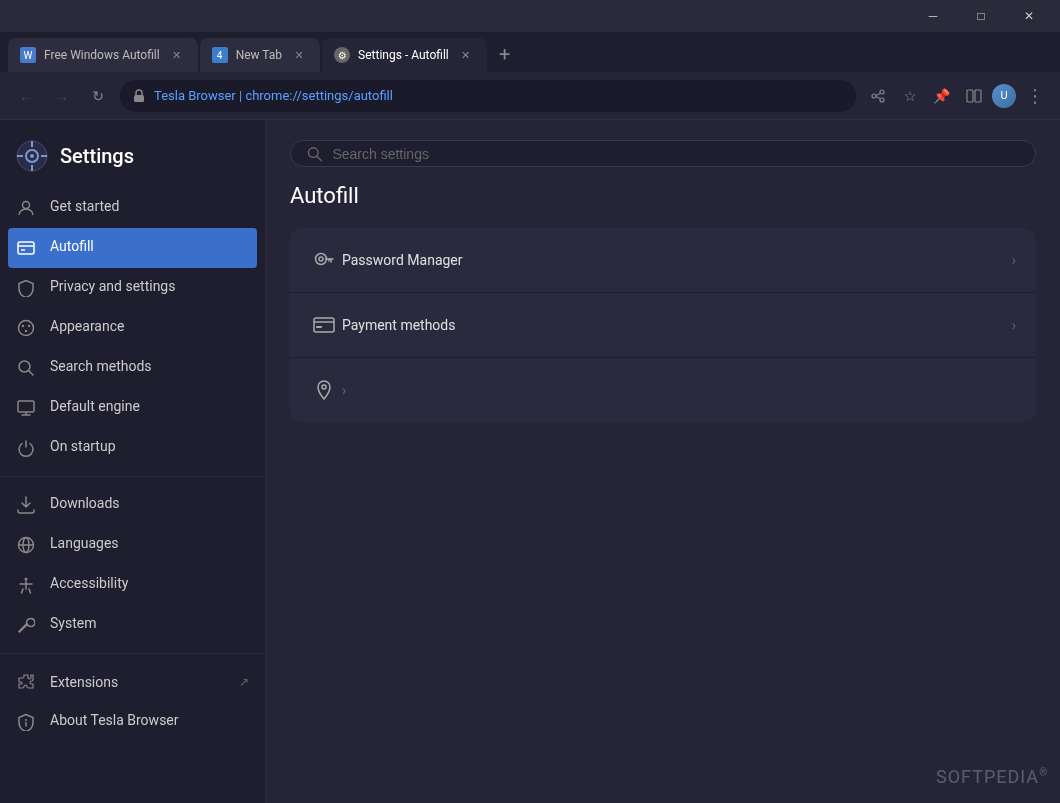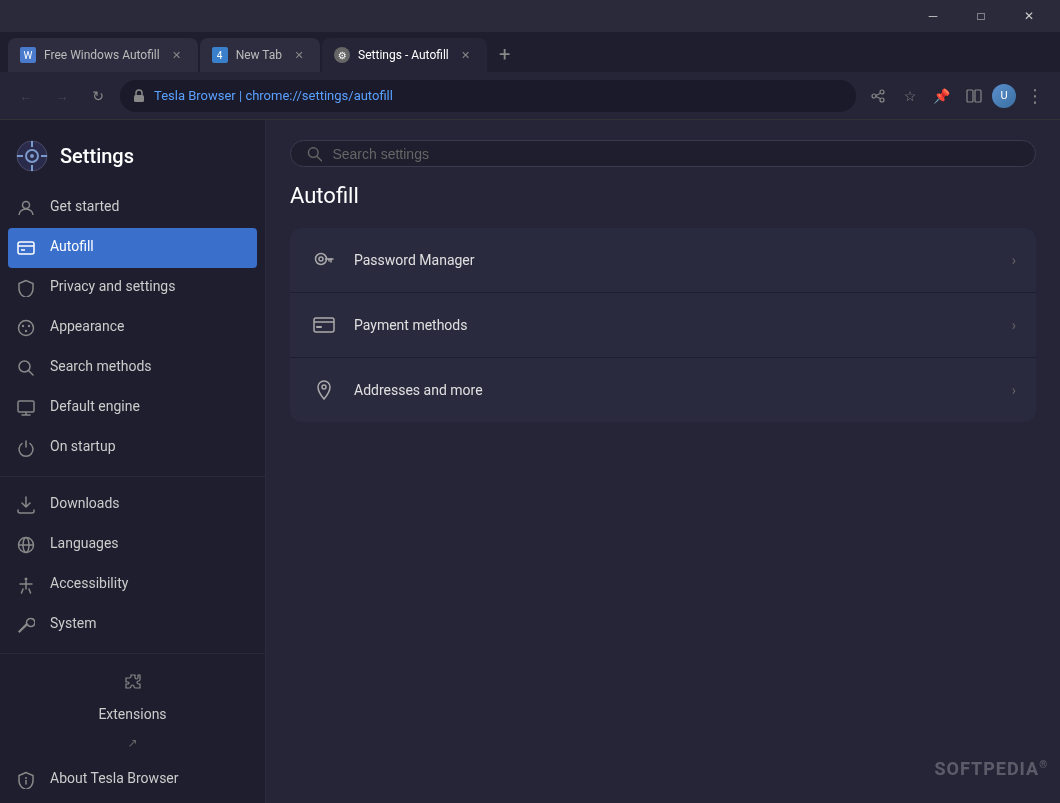--- a/index.html
+++ b/index.html
@@ -273,21 +273,21 @@
       border-radius: 12px;
       overflow: hidden;
       margin-bottom: 16px;
     }
     .settings-row {
       display: flex;
       align-items: center;
       padding: 18px 20px;
       cursor: pointer;
       border-bottom: 1px solid #1e1e2e;
-      gap: 16px;
+      gap: 4px;
     }
     .settings-row:last-child { border-bottom: none; }
     .settings-row .row-icon {
       width: 28px;
       height: 28px;
       display: flex;
       align-items: center;
       justify-content: center;
       font-size: 18px;
       color: #aaa;
@@ -298,25 +298,25 @@
       font-size: 14px;
       color: #e0e0e0;
     }
     .settings-row .row-arrow {
       color: #666;
       font-size: 14px;
     }
 
     .softpedia-watermark {
       position: fixed;
-      bottom: 24px;
+      bottom: 16px;
       right: 12px;
       color: rgba(255,255,255,0.25);
       font-size: 18px;
-      font-weight: bold;
+      font-weight: normal;
       letter-spacing: 1px;
     }
     .softpedia-reg {
       font-size: 10px;
       vertical-align: super;
     }
 
     
     .tab-favicon-blue { background: #4a7acc; }
     .tab-favicon-settings { 
@@ -512,21 +512,21 @@
         <svg width="18" height="18" viewBox="0 0 18 18" fill="none">
           <path d="M13.5 2.5a4 4 0 00-4 4c0 .4.05.79.14 1.16L2 15.5 2.5 16l7.84-7.64A4 4 0 1013.5 2.5z" stroke="#888" stroke-width="1.5" fill="none"></path>
         </svg>
       </span>
       <span>System</span>
     </div>
 
 
     <hr class="sidebar-divider">
 
-    <div class="sidebar-item" style="display:flex;align-items:center;gap:14px;flex-direction:column;">
+    <div class="sidebar-item" style="display:flex;align-items:center;gap:14px;">
       <span class="icon">
         <svg width="18" height="18" viewBox="0 0 18 18" fill="none">
           <path d="M7 2h4v2.5c0 .83.67 1.5 1.5 1.5S14 5.33 14 4.5V2h2v4.5c0 .83-.67 1.5-1.5 1.5-.83 0-1.5.67-1.5 1.5s.67 1.5 1.5 1.5H16v4h-4.5c-.83 0-1.5-.67-1.5-1.5s-.67-1.5-1.5-1.5S7 12.67 7 13.5 6.33 15 5.5 15H2V11h2c.55 0 1-.45 1-1s-.45-1-1-1H2V5h3.5C6.33 5 7 4.33 7 3.5V2z" stroke="#888" stroke-width="1.2" fill="none"></path>
         </svg>
       </span>
       <span style="flex:1;">Extensions</span>
       <span style="font-size:12px;color:#666;">↗</span>
     </div>
 
     <div class="sidebar-item">
@@ -583,21 +583,20 @@
           <span class="row-arrow">›</span>
         </div>
 
         <div class="settings-row">
           <div class="row-icon">
             <svg width="22" height="22" viewBox="0 0 22 22" fill="none">
               <path d="M11 2C7.686 2 5 4.686 5 8c0 5 6 12 6 12s6-7 6-12c0-3.314-2.686-6-6-6z" stroke="#aaa" stroke-width="1.5" fill="none"></path>
               <circle cx="11" cy="8" r="2" stroke="#aaa" stroke-width="1.5" fill="none"></circle>
             </svg>
           </div>
-          <span class="row-label">Addresses and more</span>
           <span class="row-arrow">›</span>
         </div>
 
       </div>
     </div>
   </div>
 </div>
 
 <div class="softpedia-watermark">
   <span>SOFTPEDIA</span><span class="softpedia-reg">®</span>

